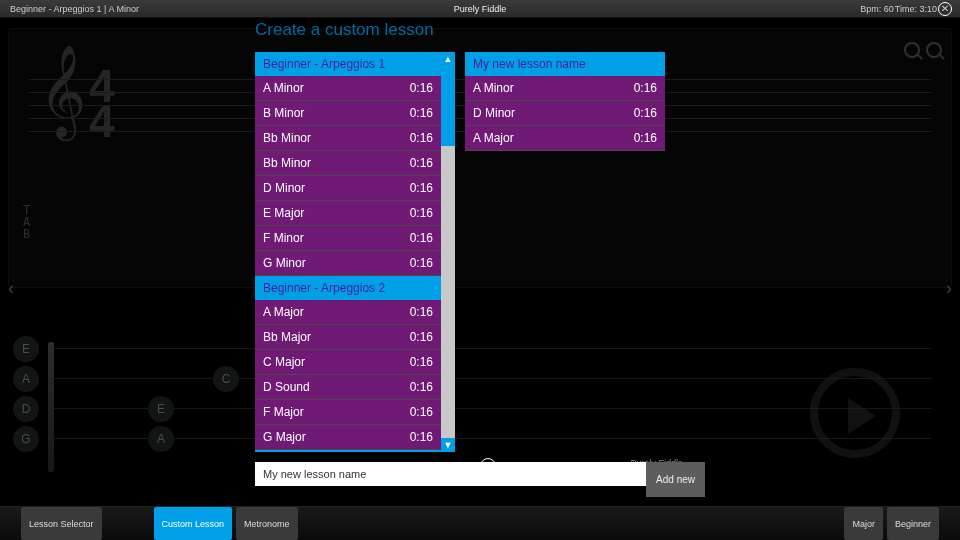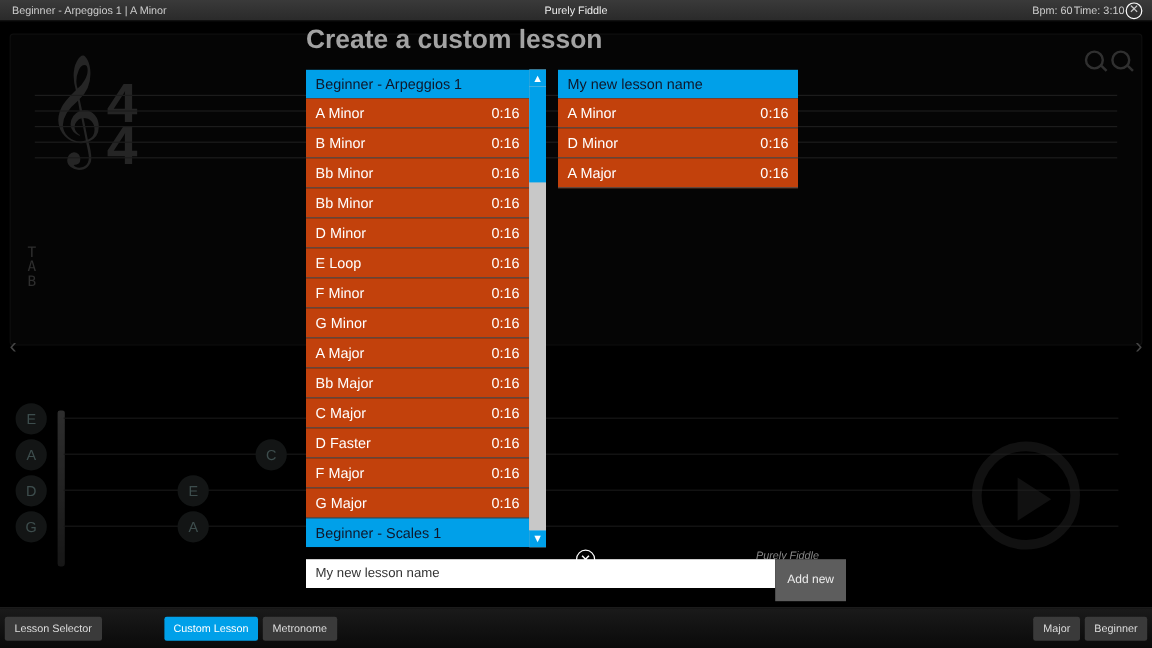--- a/index.html
+++ b/index.html
@@ -26,41 +26,41 @@
   .clef { position:absolute; left:30px; top:30px; font-size:80px; color:#444; line-height:.8; }
   .bg-arrow { position:absolute; right:60px; top:350px; width:90px; height:90px; border:8px solid #222; border-radius:50%; opacity:.5; }
   .bg-arrow::after { content:""; position:absolute; left:30px; top:22px; border-left:28px solid #222; border-top:18px solid transparent; border-bottom:18px solid transparent; }
   .zoom-icons { position:absolute; right:18px; top:24px; display:flex; gap:6px; opacity:.45; }
   .zoom { width:16px; height:16px; border:2px solid #666; border-radius:50%; position:relative; }
   .zoom::after { content:""; position:absolute; width:6px; height:2px; background:#666; right:-5px; bottom:-2px; transform:rotate(45deg); }
   .bg-chevron { position:absolute; top:260px; font-size:18px; color:#444; }
   
   
   .modal { position:absolute; left:255px; top:20px; width:450px; z-index:10; }
-  .modal h1 { font-size:22px; font-weight:700; color:#a3a3a3; margin-bottom:12px; }
+  .modal h1 { font-size:17px; font-weight:400; color:#0369a1; margin-bottom:12px; }
   .columns { display:flex; gap:10px; }
   .col { flex:0 0 200px; }
   .scroll-col { display:flex; }
   .list { flex:1; max-height:400px; overflow:hidden; }
   .scrollbar { width:14px; background:#ddd; position:relative; }
   .sb-btn { position:absolute; left:0; width:14px; height:14px; background:#00a0e9; color:#fff; font-size:9px; display:flex; align-items:center; justify-content:center; cursor:pointer; }
   .sb-track { position:absolute; top:14px; bottom:14px; left:0; right:0; background:#c8c8c8; }
   .sb-thumb { position:absolute; left:0; right:0; top:0; height:80px; background:#00a0e9; }
-  .group-hdr { background:#00a0e9; color:#0f172a; font-size:12px; padding:5px 8px; }
-  .item { background:#c2410c; color:#fff; font-size:12px; padding:5px 8px; display:flex; justify-content:space-between; border-bottom:1px solid #4a4a4a; cursor:pointer; }
+  .group-hdr { background:#00a0e9; color:#4c1d95; font-size:12px; padding:5px 8px; }
+  .item { background:#701a75; color:#fff; font-size:12px; padding:5px 8px; display:flex; justify-content:space-between; border-bottom:1px solid #4a4a4a; cursor:pointer; }
   
   .new-row { display:flex; margin-top:10px; }
   .new-row input { flex:1; height:24px; font-size:11px; padding:0 8px; border:none; background:#fff; color:#333; }
   .new-row button { background:#5d5d5d; color:#eee; border:none; font-size:10px; padding:12px 10px; cursor:pointer; }
   
   .modal-close { position:absolute; left:480px; top:458px; width:16px; height:16px; border:1.5px solid #fff; border-radius:50%; display:flex; align-items:center; justify-content:center; font-size:11px; cursor:pointer; }
   .watermark { position:absolute; left:630px; top:458px; font-size:9px; color:#888; font-style:italic; }
   
   
-  .bottombar { position:absolute; bottom:0; left:0; right:0; height:34px; background:linear-gradient(#1a1a1a,#0a0a0a); border-top:1px solid #222; display:flex; align-items:center; padding:0 4px; gap:4px; font-size:9px; }
+  .bottombar { position:absolute; bottom:0; left:0; right:0; height:34px; background:linear-gradient(#1a1a1a,#0a0a0a); border-top:1px solid #222; display:flex; padding:0 21px; gap:4px; font-size:9px; }
   .bbtn { background:#3a3a3a; color:#ddd; border:none; padding:5px 8px; font-size:9px; border-radius:2px; cursor:pointer; }
   .bbtn.active { background:#00a0e9; color:#fff;margin-left:48px; }
   .bb-center { position:absolute; left:50%; transform:translateX(-50%); display:flex; gap:4px; }
   .bb-right { margin-left:auto; display:flex; gap:4px; }
   
   .logo-text { display:inline-flex; align-items:center; gap:2px; }
 </style>
 </head>
 <body>
 
@@ -137,45 +137,46 @@
           </div>
           <div class="item">
             <span>Bb Minor</span>
             <span>0:16</span>
           </div>
           <div class="item">
             <span>D Minor</span>
             <span>0:16</span>
           </div>
           <div class="item">
-            <span>E Loop</span>
+            <span>E Major</span>
             <span>0:16</span>
           </div>
           <div class="item">
             <span>F Minor</span>
             <span>0:16</span>
           </div>
           <div class="item">
             <span>G Minor</span>
             <span>0:16</span>
           </div>
+          <div class="group-hdr">Beginner - Arpeggios 2</div>
           <div class="item">
             <span>A Major</span>
             <span>0:16</span>
           </div>
           <div class="item">
             <span>Bb Major</span>
             <span>0:16</span>
           </div>
           <div class="item">
             <span>C Major</span>
             <span>0:16</span>
           </div>
           <div class="item">
-            <span>D Faster</span>
+            <span>D Sound</span>
             <span>0:16</span>
           </div>
           <div class="item">
             <span>F Major</span>
             <span>0:16</span>
           </div>
           <div class="item">
             <span>G Major</span>
             <span>0:16</span>
           </div>

